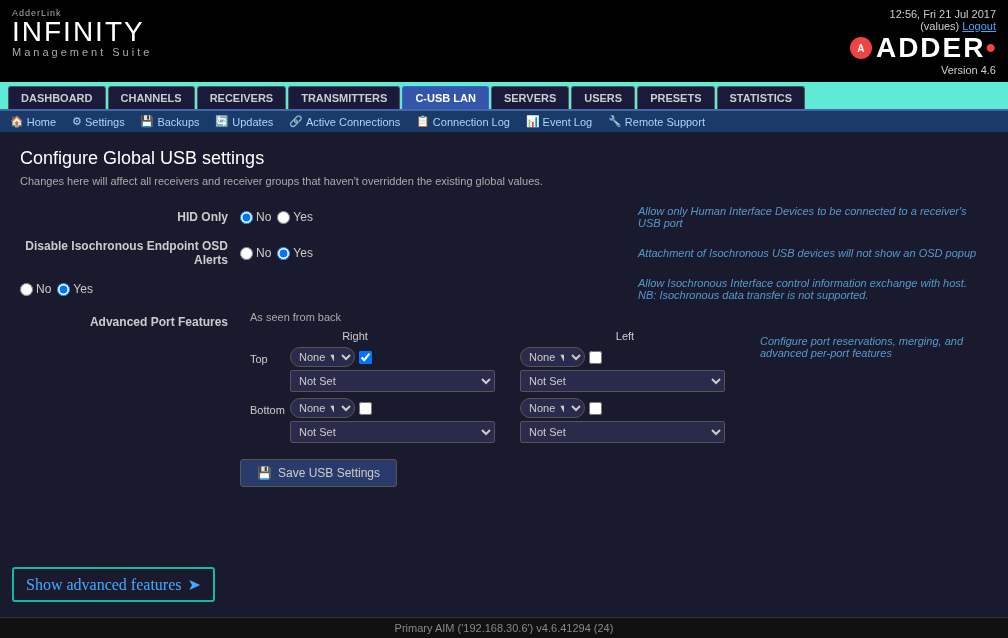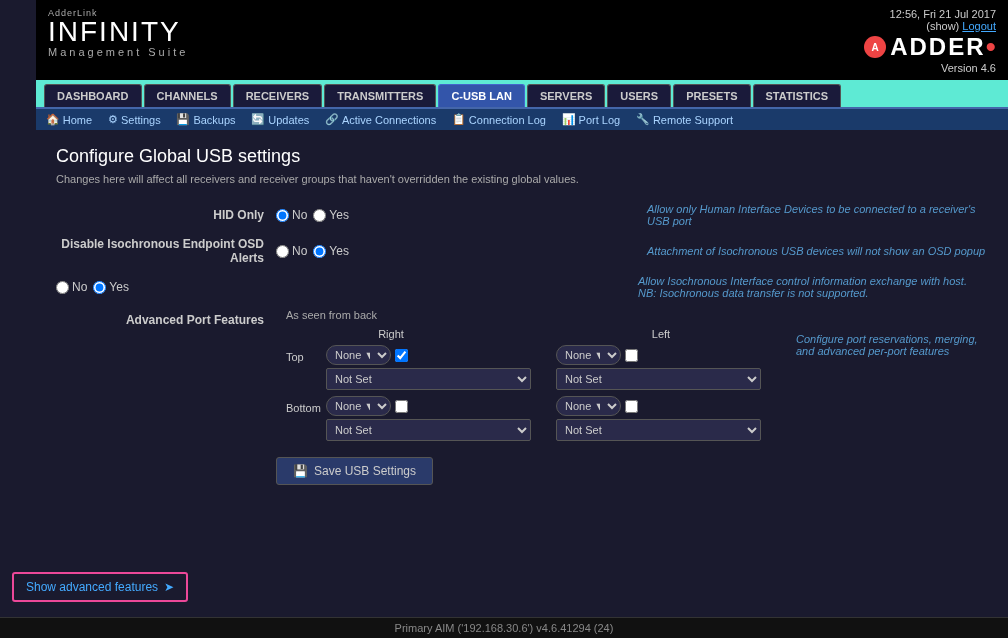--- a/index.html
+++ b/index.html
@@ -200,46 +200,46 @@
       left: 0;
       right: 0;
       padding: 6px 12px;
       background: #1a1a2e;
     }
     .show-adv-btn {
       display: inline-flex;
       align-items: center;
       gap: 6px;
       color: #4af;
-      font-size: 12px;
-      cursor: pointer;
-      border: 2px solid #ec4899;
+      font-size: 16px;
+      cursor: pointer;
+      border: 2px solid #14b8a6;
       padding: 6px 12px;
       border-radius: 3px;
       background: transparent;
+      font-family: Liberation Serif, serif;
     }
 
     
     .footer {
       position: absolute;
       bottom: 0;
       left: 0;
       right: 0;
       background: #111;
       text-align: center;
       padding: 4px;
       font-size: 11px;
       color: #888;
       border-top: 1px solid #333;
     }
 
     .layout {
       position: relative;
       height: 638px;
-      padding-left: 36px;
     }
 
     .adder-brand-right {
       display: flex;
       flex-direction: column;
       align-items: flex-end;
       justify-content: flex-end;
     }
     .adder-name-row {
       display: flex;
@@ -252,21 +252,21 @@
       border-radius: 50%;
       display: flex;
       align-items: center;
       justify-content: center;
       font-size: 10px;
       font-weight: bold;
       color: #fff;
       margin-right: 4px;
     }
     .adder-text {
-      font-size: 24px;
+      font-size: 28px;
       font-weight: bold;
       color: #fff;
       letter-spacing: 2px;
     }
     .adder-dot {
       color: #e44;
       font-size: 30px;
       line-height: 1;
     }
   </style>
@@ -277,21 +277,21 @@
 
   <div class="header">
     <div class="brand-area">
       <div class="brand-sub">AdderLink</div>
       <div class="brand-name">INFINITY</div>
       <div class="brand-suite">Management Suite</div>
     </div>
     <div class="adder-brand-right">
       <div style="font-size:11px;color:#ccc;text-align:right;">
         <span>12:56, Fri 21 Jul 2017</span><br>
-        <span>(show)</span>
+        <span>(values)</span>
         <span class="logout-link">Logout</span>
       </div>
       <div class="adder-name-row">
         <div class="adder-icon">A</div>
         <span class="adder-text">ADDER</span>
           <span class="adder-dot">•</span>
       </div>
       <div class="version-text">Version 4.6</div>
     </div>
   </div>
@@ -328,21 +328,21 @@
     <div class="sub-nav-item">
       <span>🔗</span>
       <span>Active Connections</span>
     </div>
     <div class="sub-nav-item">
       <span>📋</span>
       <span>Connection Log</span>
     </div>
     <div class="sub-nav-item">
       <span>📊</span>
-      <span>Port Log</span>
+      <span>Event Log</span>
     </div>
     <div class="sub-nav-item">
       <span>🔧</span>
       <span>Remote Support</span>
     </div>
   </div>
 
   <div class="main-content">
     <h2 class="page-title">Configure Global USB settings</h2>
     <p class="page-subtitle">Changes here will affect all receivers and receiver groups that haven't overridden the existing global values.</p>

